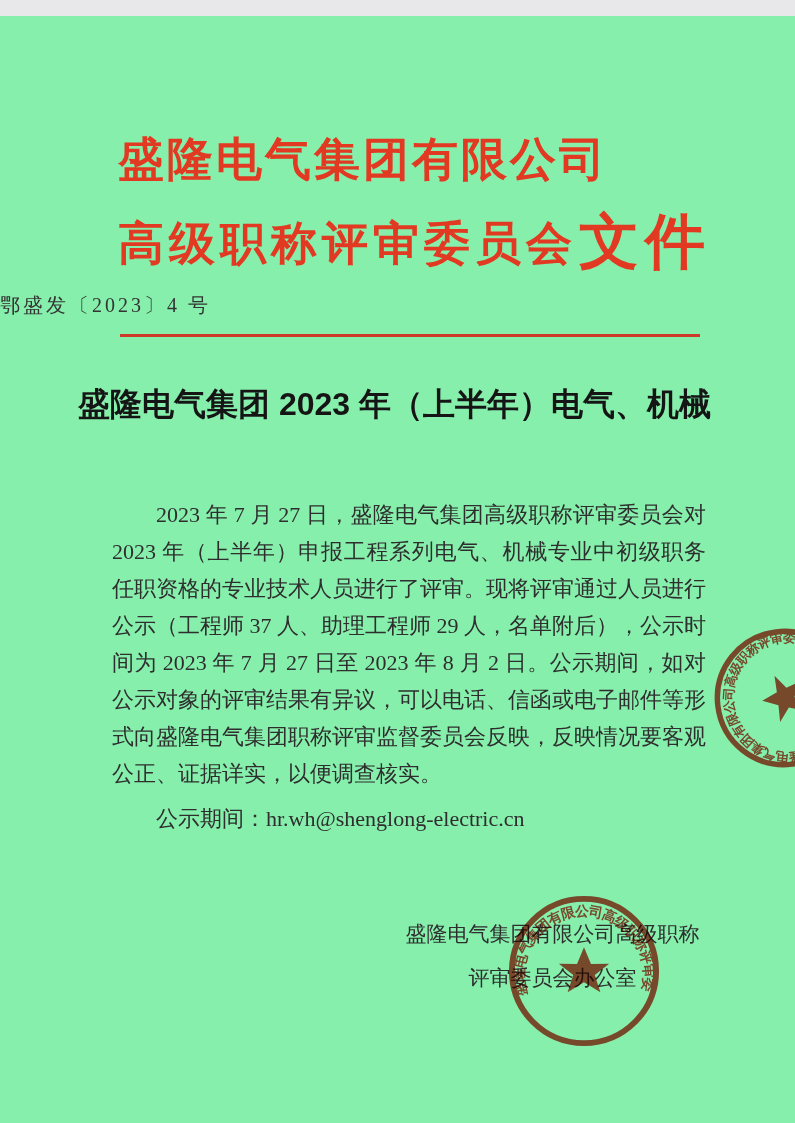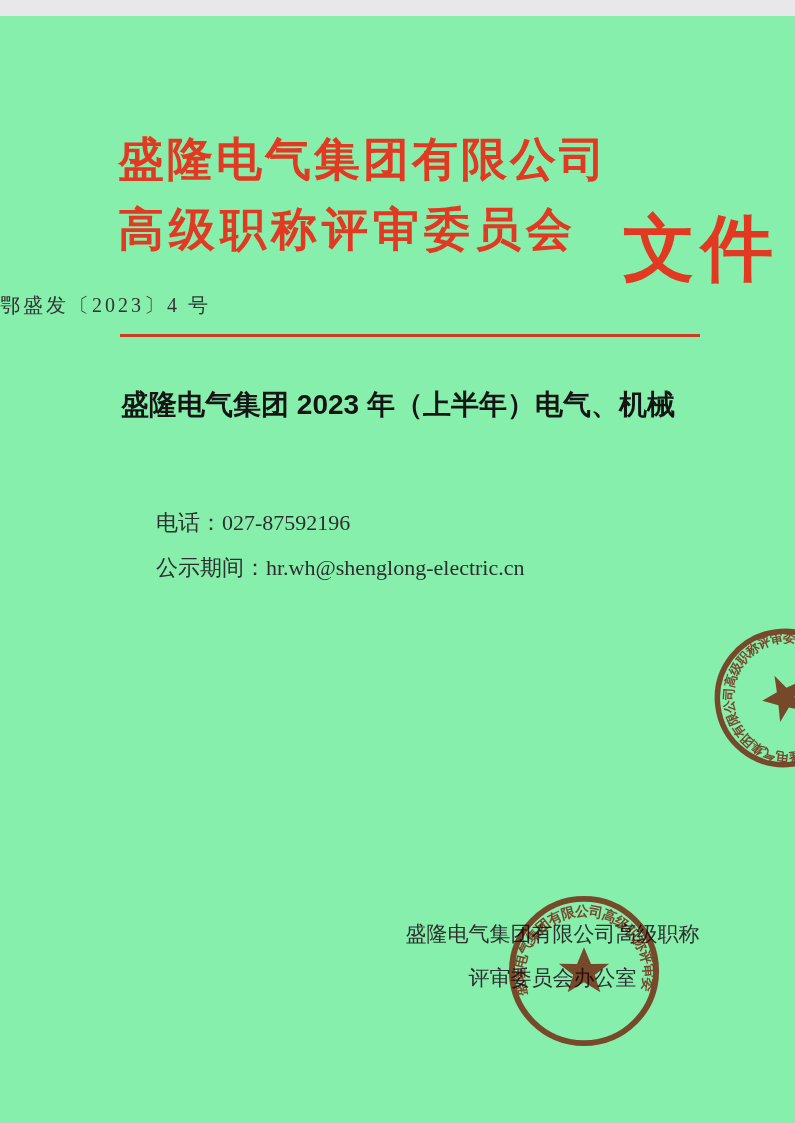--- a/index.html
+++ b/index.html
@@ -24,29 +24,29 @@
     font-weight: bold;
     line-height: 1;
     white-space: nowrap;
   }
   .lh-line1 {
     font-size: 46px;
     letter-spacing: 3px;
   }
   .lh-row {
     display: flex;
+    align-items: flex-end;
     margin-top: 24px;
-    gap: 44px;
   }
   .lh-line2 {
     font-size: 46px;
     letter-spacing: 5px;
   }
   .lh-wenjian {
-    font-size: 72px;
+    font-size: 60px;
     letter-spacing: 6px;
     margin-left: 2px;
     transform: translateY(6px);
   }
 
   
   .doc-number {
     position: absolute;
     top: 276px;
     left: 0;
@@ -65,24 +65,24 @@
     border: none;
     margin: 0;
   }
 
   
   .doc-title {
     position: absolute;
     top: 368px;
     left: 78px;
     width: 640px;
-    text-align: center;
+    text-align: left;
     font-family: "Liberation Sans", "DejaVu Sans", sans-serif;
     font-weight: bold;
-    font-size: 28px;
+    font-size: 32px;
     line-height: 41px;
     color: #151515;
   }
 
   
   .doc-body {
     position: absolute;
     top: 480px;
     left: 112px;
     width: 594px;
@@ -158,21 +158,21 @@
 
   <div class="doc-number">鄂盛发〔2023〕4 号</div>
 
   <div class="red-rule"></div>
 
   <div class="doc-title">
     <div>盛隆电气集团 2023 年（上半年）电气、机械</div>
   </div>
 
   <div class="doc-body">
-    <p class="contact-line">电话：027-87592196</p>
+    <p class="para">2023 年 7 月 27 日，盛隆电气集团高级职称评审委员会对 2023 年（上半年）申报工程系列电气、机械专业中初级职务任职资格的专业技术人员进行了评审。现将评审通过人员进行公示（工程师 37 人、助理工程师 29 人，名单附后），公示时间为 2023 年 7 月 27 日至 2023 年 8 月 2 日。公示期间，如对公示对象的评审结果有异议，可以电话、信函或电子邮件等形式向盛隆电气集团职称评审监督委员会反映，反映情况要客观公正、证据详实，以便调查核实。</p>
     <p class="contact-line">公示期间：hr.wh@shenglong-electric.cn</p>
   </div>
 
   <div class="signature">
     <div>盛隆电气集团有限公司高级职称</div>
     <div>评审委员会办公室</div>
   </div>
 
   <svg class="stamp stamp-main" viewBox="0 0 160 160" xmlns="http://www.w3.org/2000/svg">
     <circle cx="80" cy="80" r="73" fill="none" stroke="#df3a2b" stroke-width="6"></circle>

